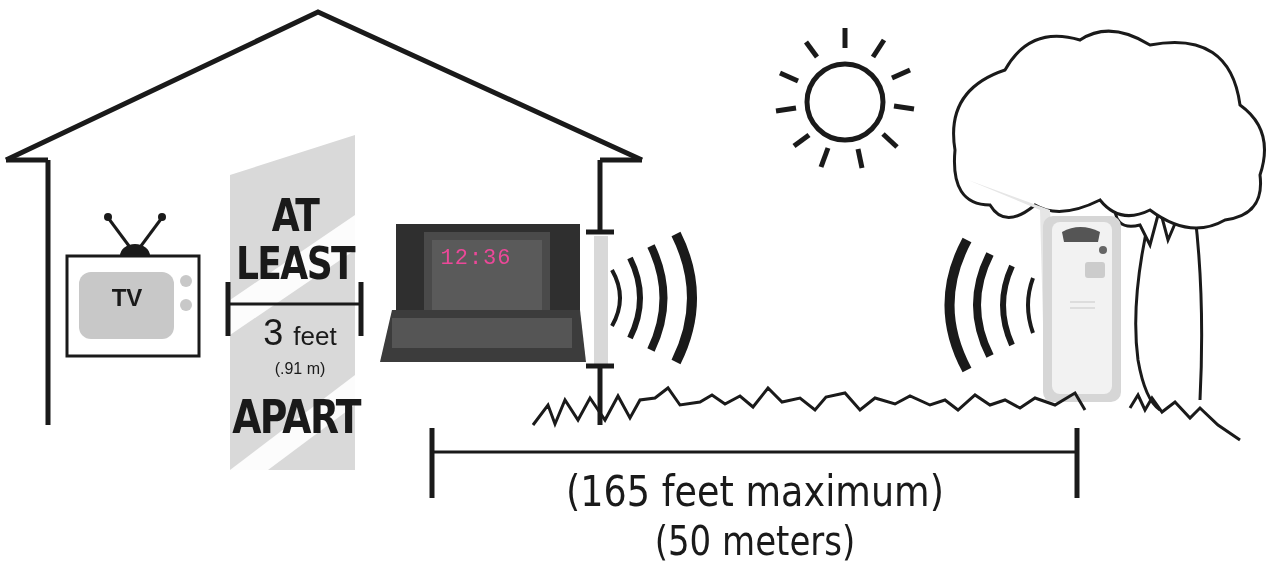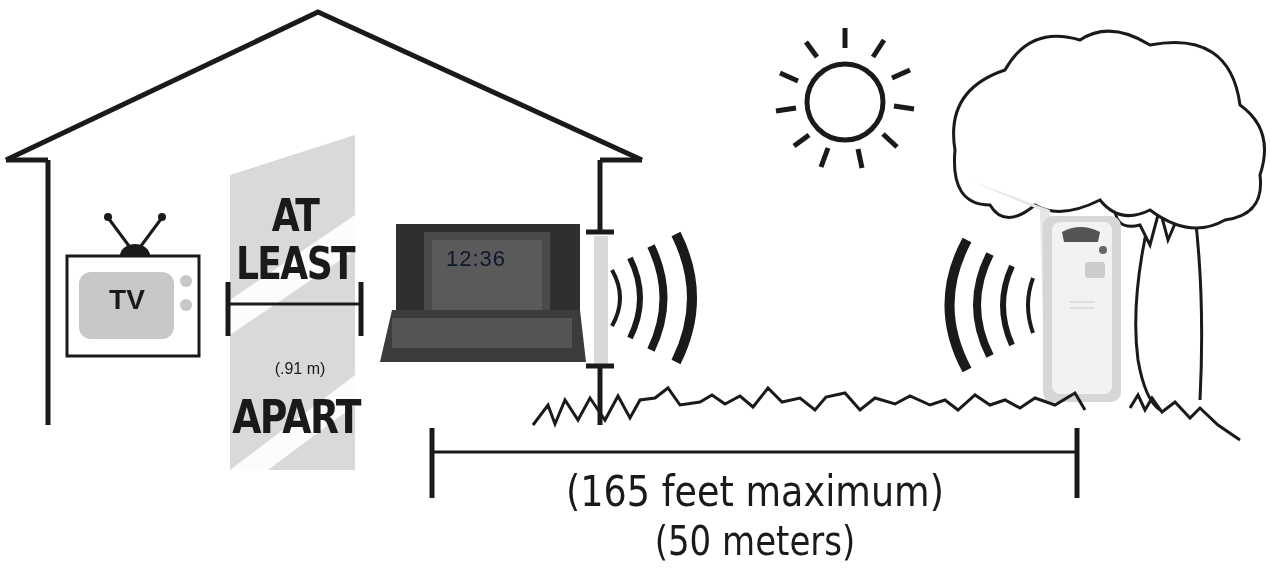--- a/index.html
+++ b/index.html
@@ -6,24 +6,24 @@
   .canvas{position:relative;width:1270px;height:574px;overflow:hidden;background:#fff;font-family:"Liberation Sans",sans-serif;}
   svg{position:absolute;left:0;top:0;}
   .label{position:absolute;color:#1a1a1a;text-align:center;white-space:nowrap;}
   .bold{font-family:"DejaVu Sans",sans-serif;font-weight:bold;letter-spacing:-2px;transform:scaleX(0.82);transform-origin:center;}
   .at{left:230px;top:190px;width:130px;font-size:44px;}
   .least{left:222px;top:238px;width:146px;font-size:44px;}
   .apart{left:218px;top:390px;width:156px;font-size:46px;}
   .three{left:240px;top:312px;width:120px;font-size:36px;font-weight:normal;}
   .three .small{font-size:26px;}
   .metric{left:240px;top:360px;width:120px;font-size:16px;}
-  .tvtxt{left:92px;top:284px;width:70px;font-size:28px;font-weight:bold;font-family:"Liberation Sans",sans-serif;}
+  .tvtxt{left:92px;top:284px;width:70px;font-size:24px;font-weight:bold;font-family:"Liberation Sans",sans-serif;}
   .dist{left:430px;top:466px;width:650px;font-size:43px;font-family:"DejaVu Sans",sans-serif;transform:scaleX(0.85);transform-origin:center;}
   .dist2{left:430px;top:518px;width:650px;font-size:40px;font-family:"DejaVu Sans",sans-serif;transform:scaleX(0.85);transform-origin:center;}
-  .clock{left:436px;top:246px;width:80px;font-size:22px;color:#0f172a;font-family:Liberation Sans, sans-serif;letter-spacing:1px;}
+  .clock{left:436px;top:246px;width:80px;font-size:22px;color:#ec4899;font-family:Liberation Mono, monospace;letter-spacing:1px;}
 </style>
 </head>
 <body>
 
 <div class="canvas">
   <svg width="1270" height="574" viewBox="0 0 1270 574">
 
     <g fill="none" stroke="#1a1a1a" stroke-width="5">
       <polyline points="6,160 318,12 642,160"></polyline>
       <line x1="48" y1="160" x2="48" y2="425"></line>
@@ -121,17 +121,21 @@
       <line x1="432" y1="452" x2="1075" y2="452" stroke-width="3"></line>
       <line x1="432" y1="428" x2="432" y2="498" stroke-width="5"></line>
       <line x1="1077" y1="428" x2="1077" y2="498" stroke-width="5"></line>
     </g>
   </svg>
 
   <div class="label tvtxt">TV</div>
   <div class="label clock">12:36</div>
   <div class="label bold at">AT</div>
   <div class="label bold least">LEAST</div>
+  <div class="label three">
+    <span>3</span>
+    <span class="small">feet</span>
+  </div>
   <div class="label metric">(.91 m)</div>
   <div class="label bold apart">APART</div>
   <div class="label dist">(165 feet maximum)</div>
   <div class="label dist2">(50 meters)</div>
 </div>
 
 </body></html>

